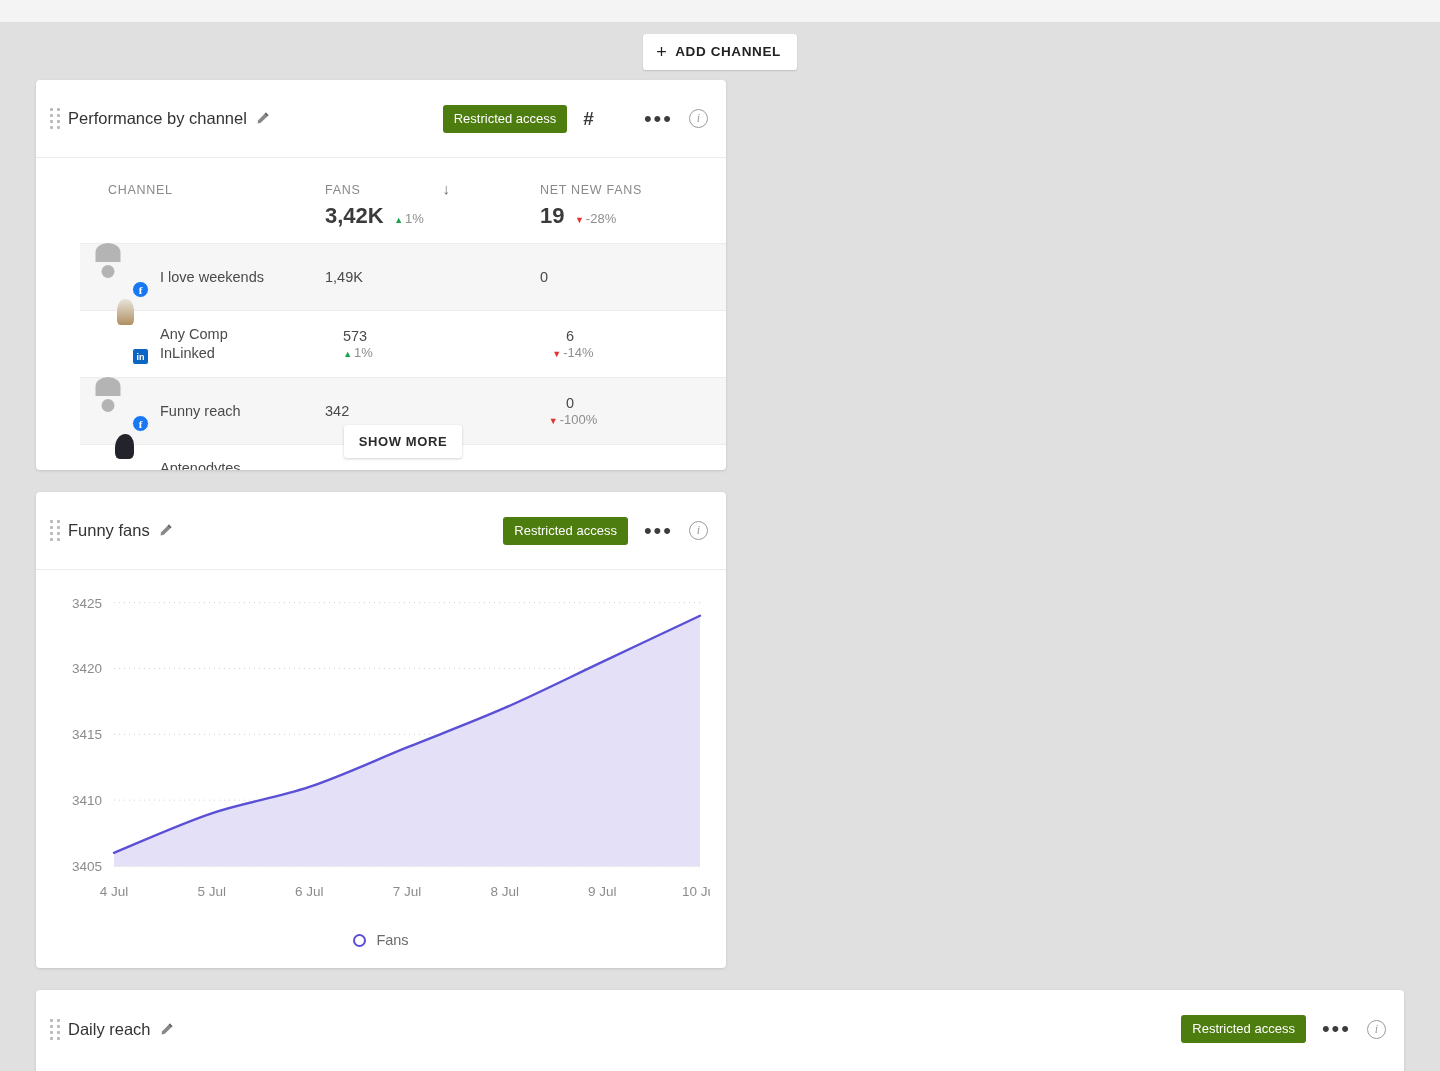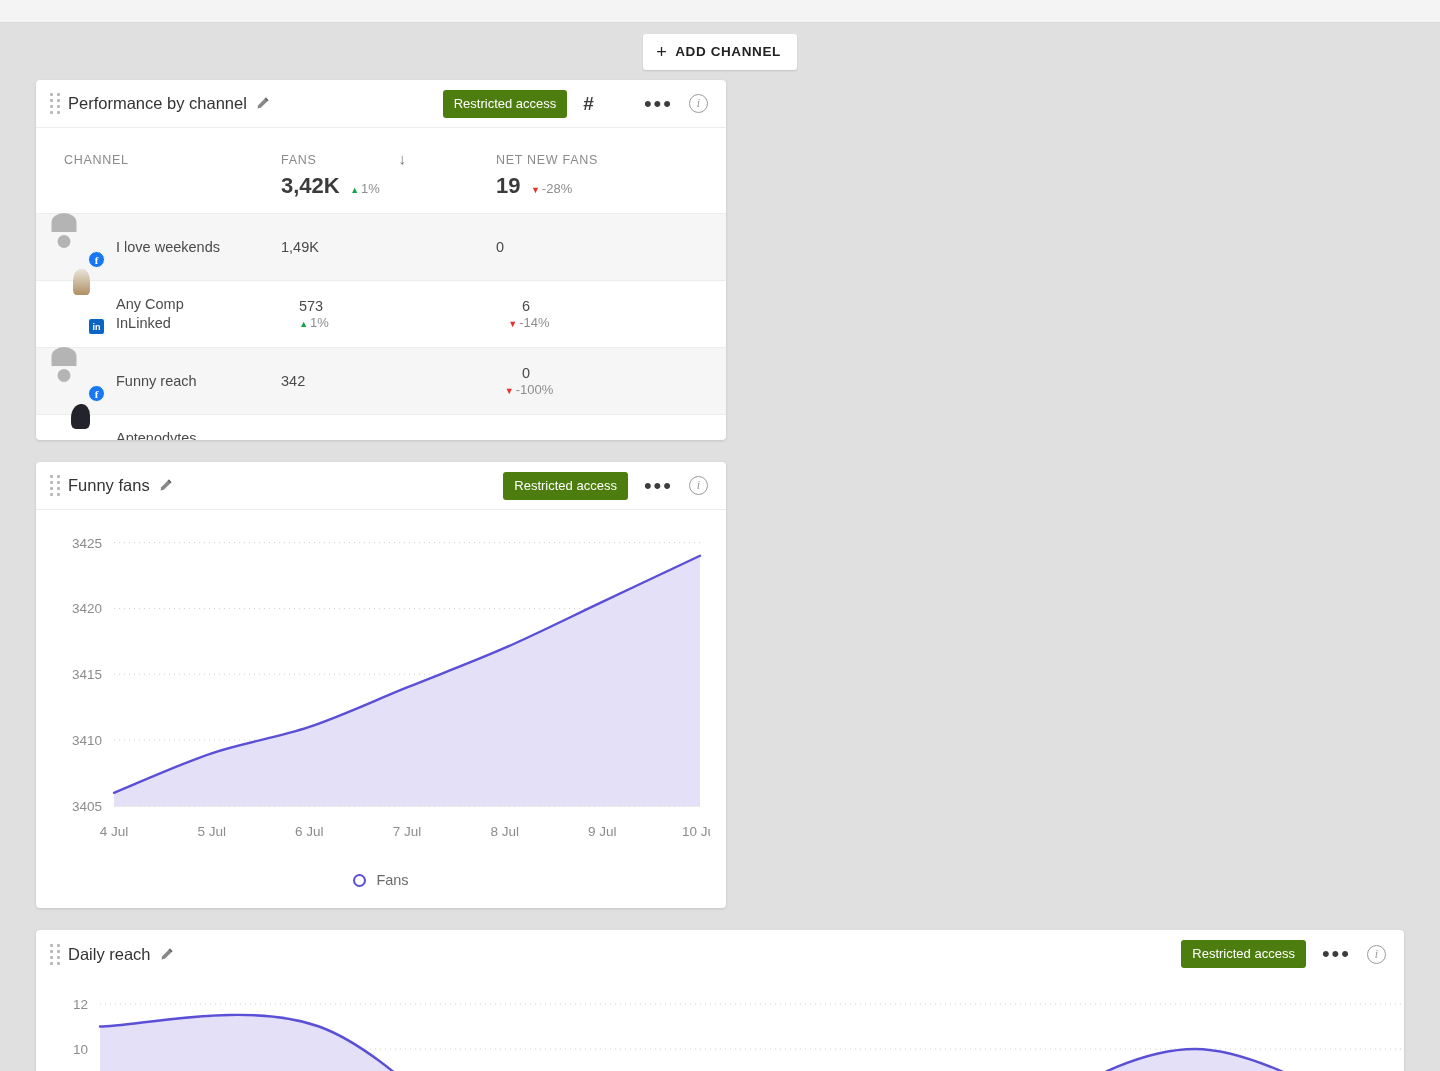--- a/index.html
+++ b/index.html
@@ -32,21 +32,21 @@
     padding: 0 36px; display: flex; flex-wrap: wrap; gap: 22px;
   }
   .card {
     background: #fff; border-radius: 4px;
     box-shadow: 0 1px 3px rgba(0,0,0,.13);
     overflow: hidden;
   }
   .card-half { width: 690px; }
   .card-full { width: 1404px; }
   .card-head {
-    height: 48px; display: flex; align-items: center;
+    height: 78px; display: flex; align-items: center;
     padding: 0 18px 0 12px;
     border-bottom: 1px solid #ececec;
   }
   .card-full .card-head { border-bottom: none; }
   .drag-handle {
     width: 14px; height: 22px; margin-right: 6px;
     display: grid; grid-template-columns: 3px 3px; grid-template-rows: repeat(4, 3px);
     gap: 3px 4px; align-content: center; justify-content: center; cursor: grab;
   }
   .drag-handle i { background: #b9b9b9; border-radius: 1px; display: block; width: 3px; height: 3px;}
@@ -116,21 +116,21 @@
     position: absolute; right: -3px; bottom: -2px; width: 17px; height: 17px;
     border-radius: 50%; display: flex; align-items: center; justify-content: center;
     font-size: 11px; font-weight: bold; color: #fff; border: 1.5px solid #fff;
   }
   .net-badge.facebook { background: #1877f2; font-family: "Liberation Serif", serif; }
   .net-badge.linkedin { background: #0a66c2; border-radius: 3px; font-size: 9px; }
   .ch-name { line-height: 1.3; }
   .num-cell { padding-left: 0 !important; }
   .stack { display: flex; flex-direction: column; }
   .stacked-center { text-align: center; width: 60px; }
-  .tbl-scroll { position: relative; max-height: 312px; overflow: hidden; }
+  .tbl-scroll { position: relative; max-height: 312px; overflow: hidden; margin-left: 44px; }
   .show-more-wrap {
     position: absolute; left: 0; right: 0; bottom: 12px;
     display: flex; justify-content: center; pointer-events: none;
   }
   .show-more {
     pointer-events: auto; background: #fff; border: none; border-radius: 3px;
     font-size: 13px; font-weight: bold; letter-spacing: .6px; color: #2b2b2b;
     padding: 9px 15px; cursor: pointer; box-shadow: 0 1px 3px rgba(0,0,0,.18);
     font-family: "Liberation Sans", sans-serif;
   }
@@ -274,20 +274,23 @@
                 
               </span>
               <span class="ch-name">Aptenodytes<br>forsteri</span>
             </td>
             <td class="num-cell">190</td>
             <td>0</td>
           </tr>
 
         </tbody>
       </table>
+      <div class="show-more-wrap">
+        <button class="show-more">SHOW MORE</button>
+      </div>
     </div>
   </div>
 
   <div class="card card-half">
     <div class="card-head">
       <div class="drag-handle">
         <i></i>
           <i></i>
           <i></i>
           <i></i>

